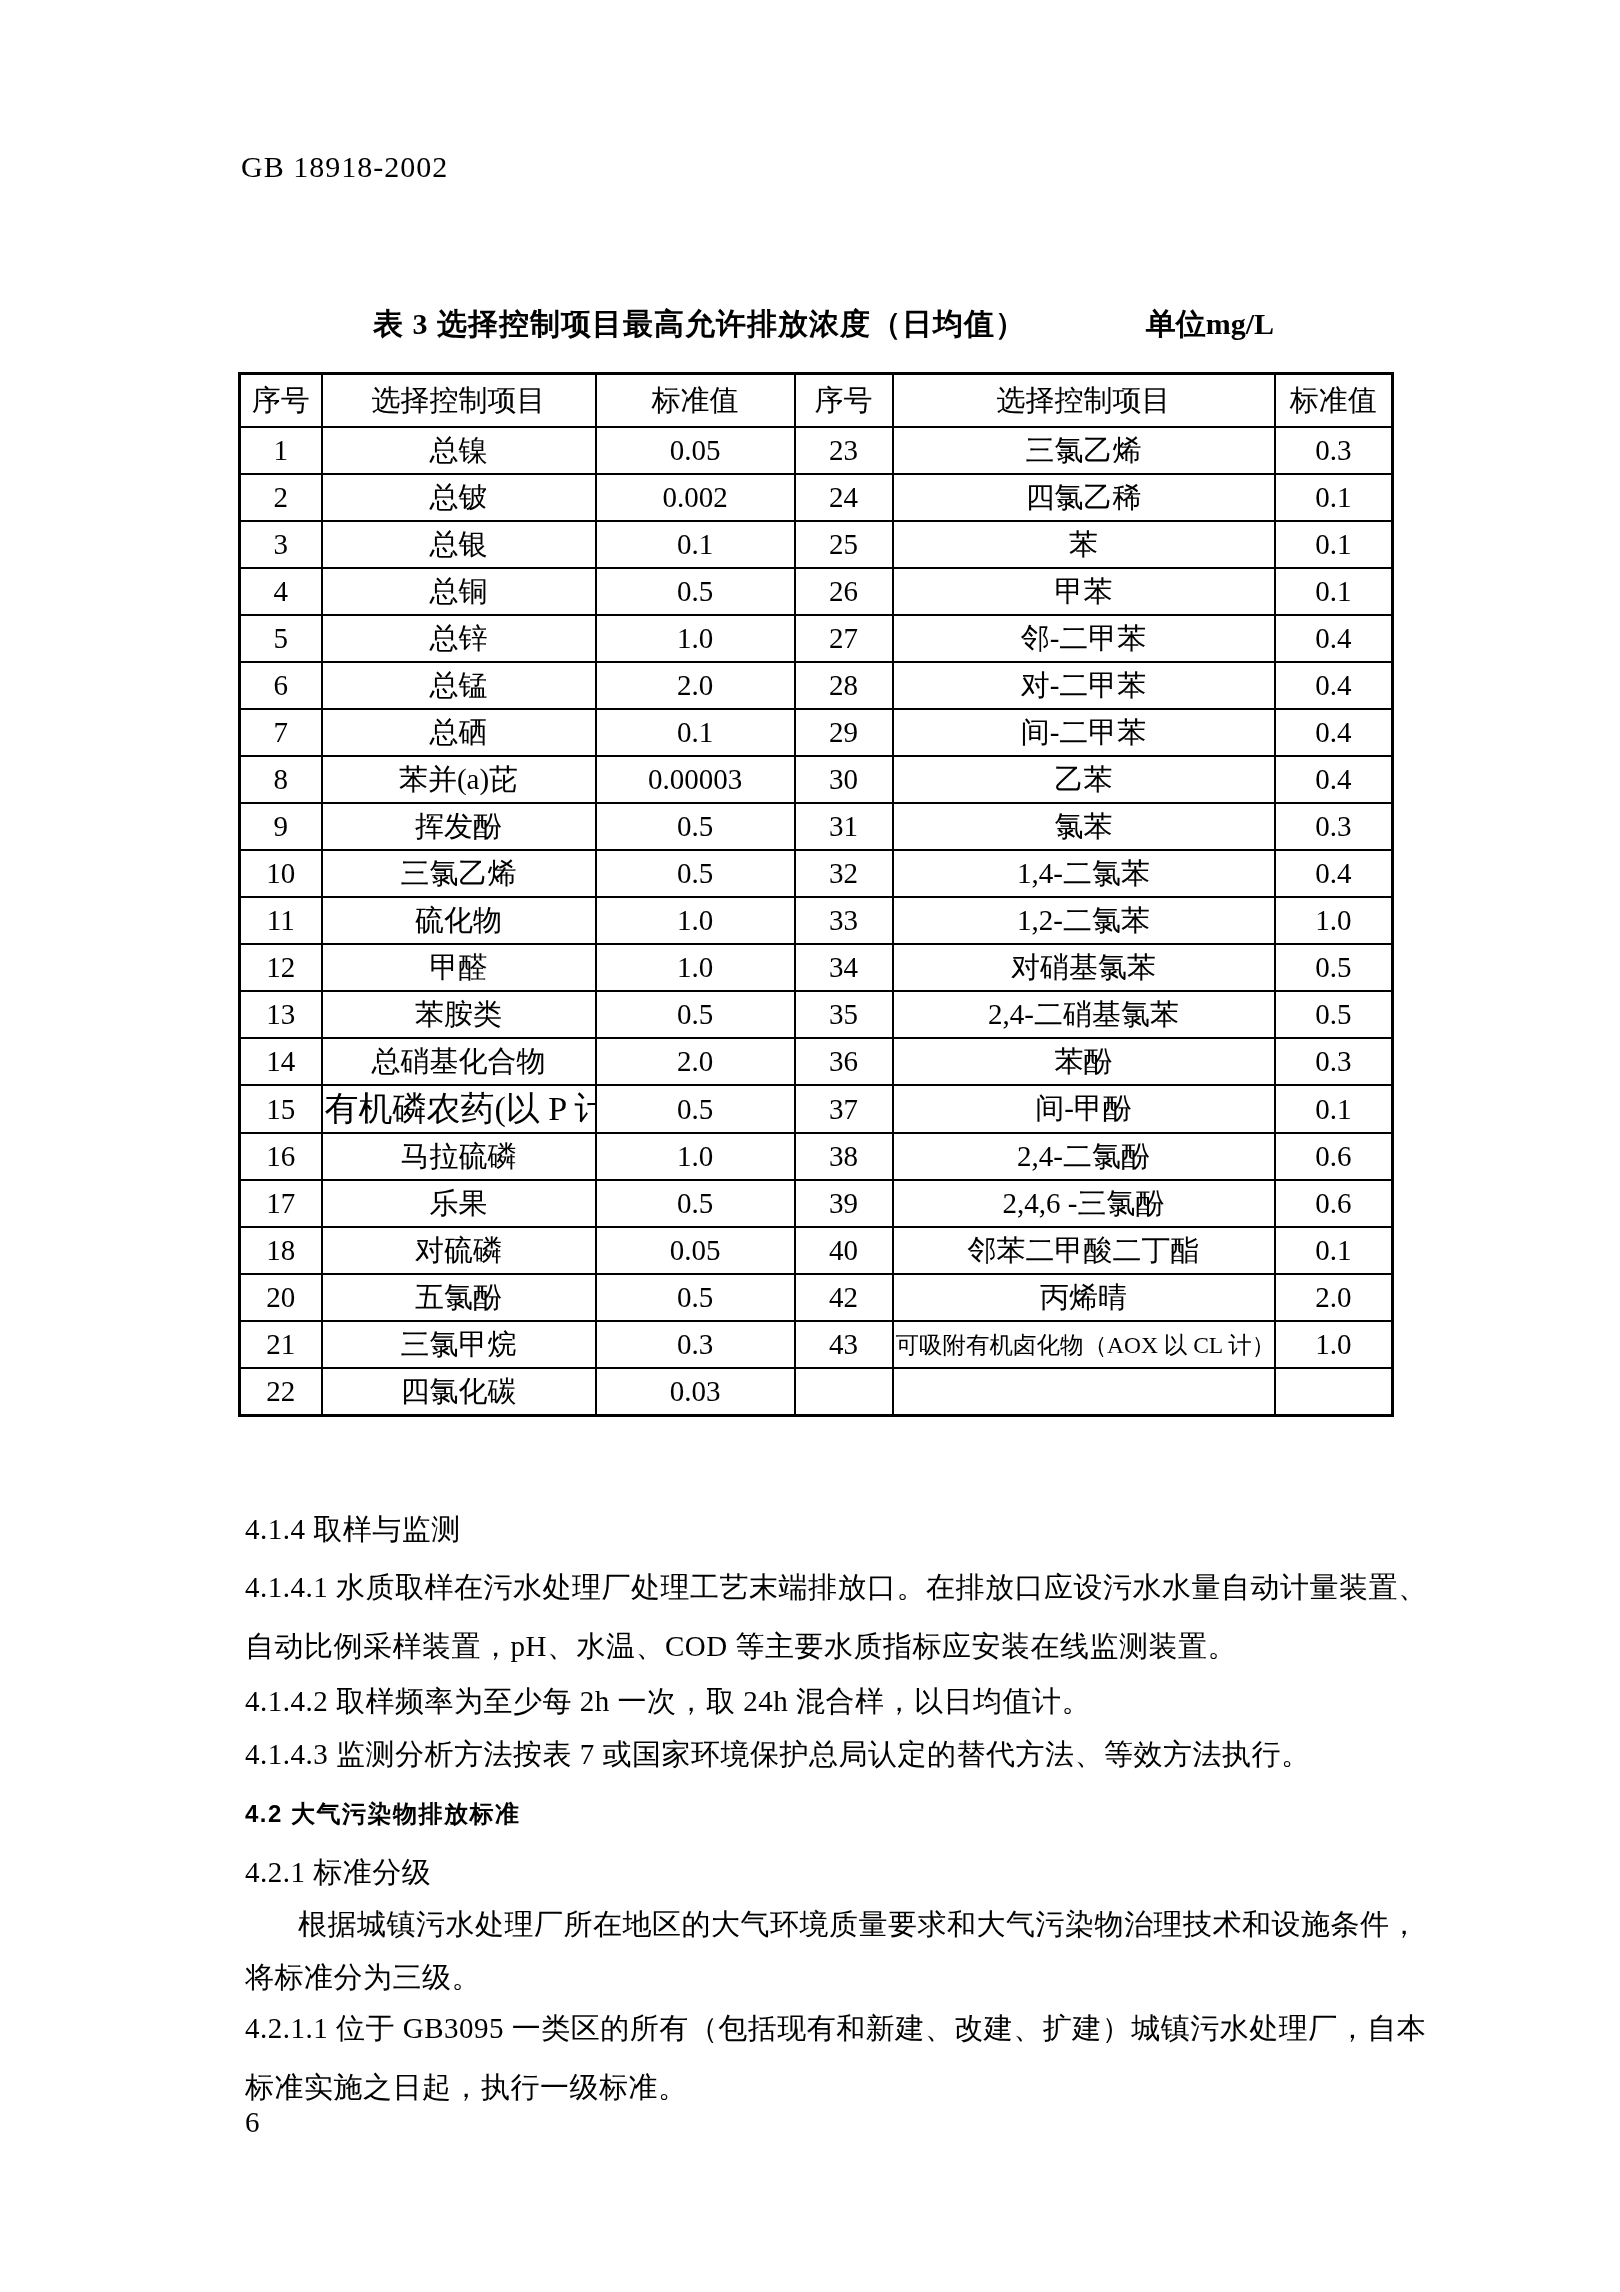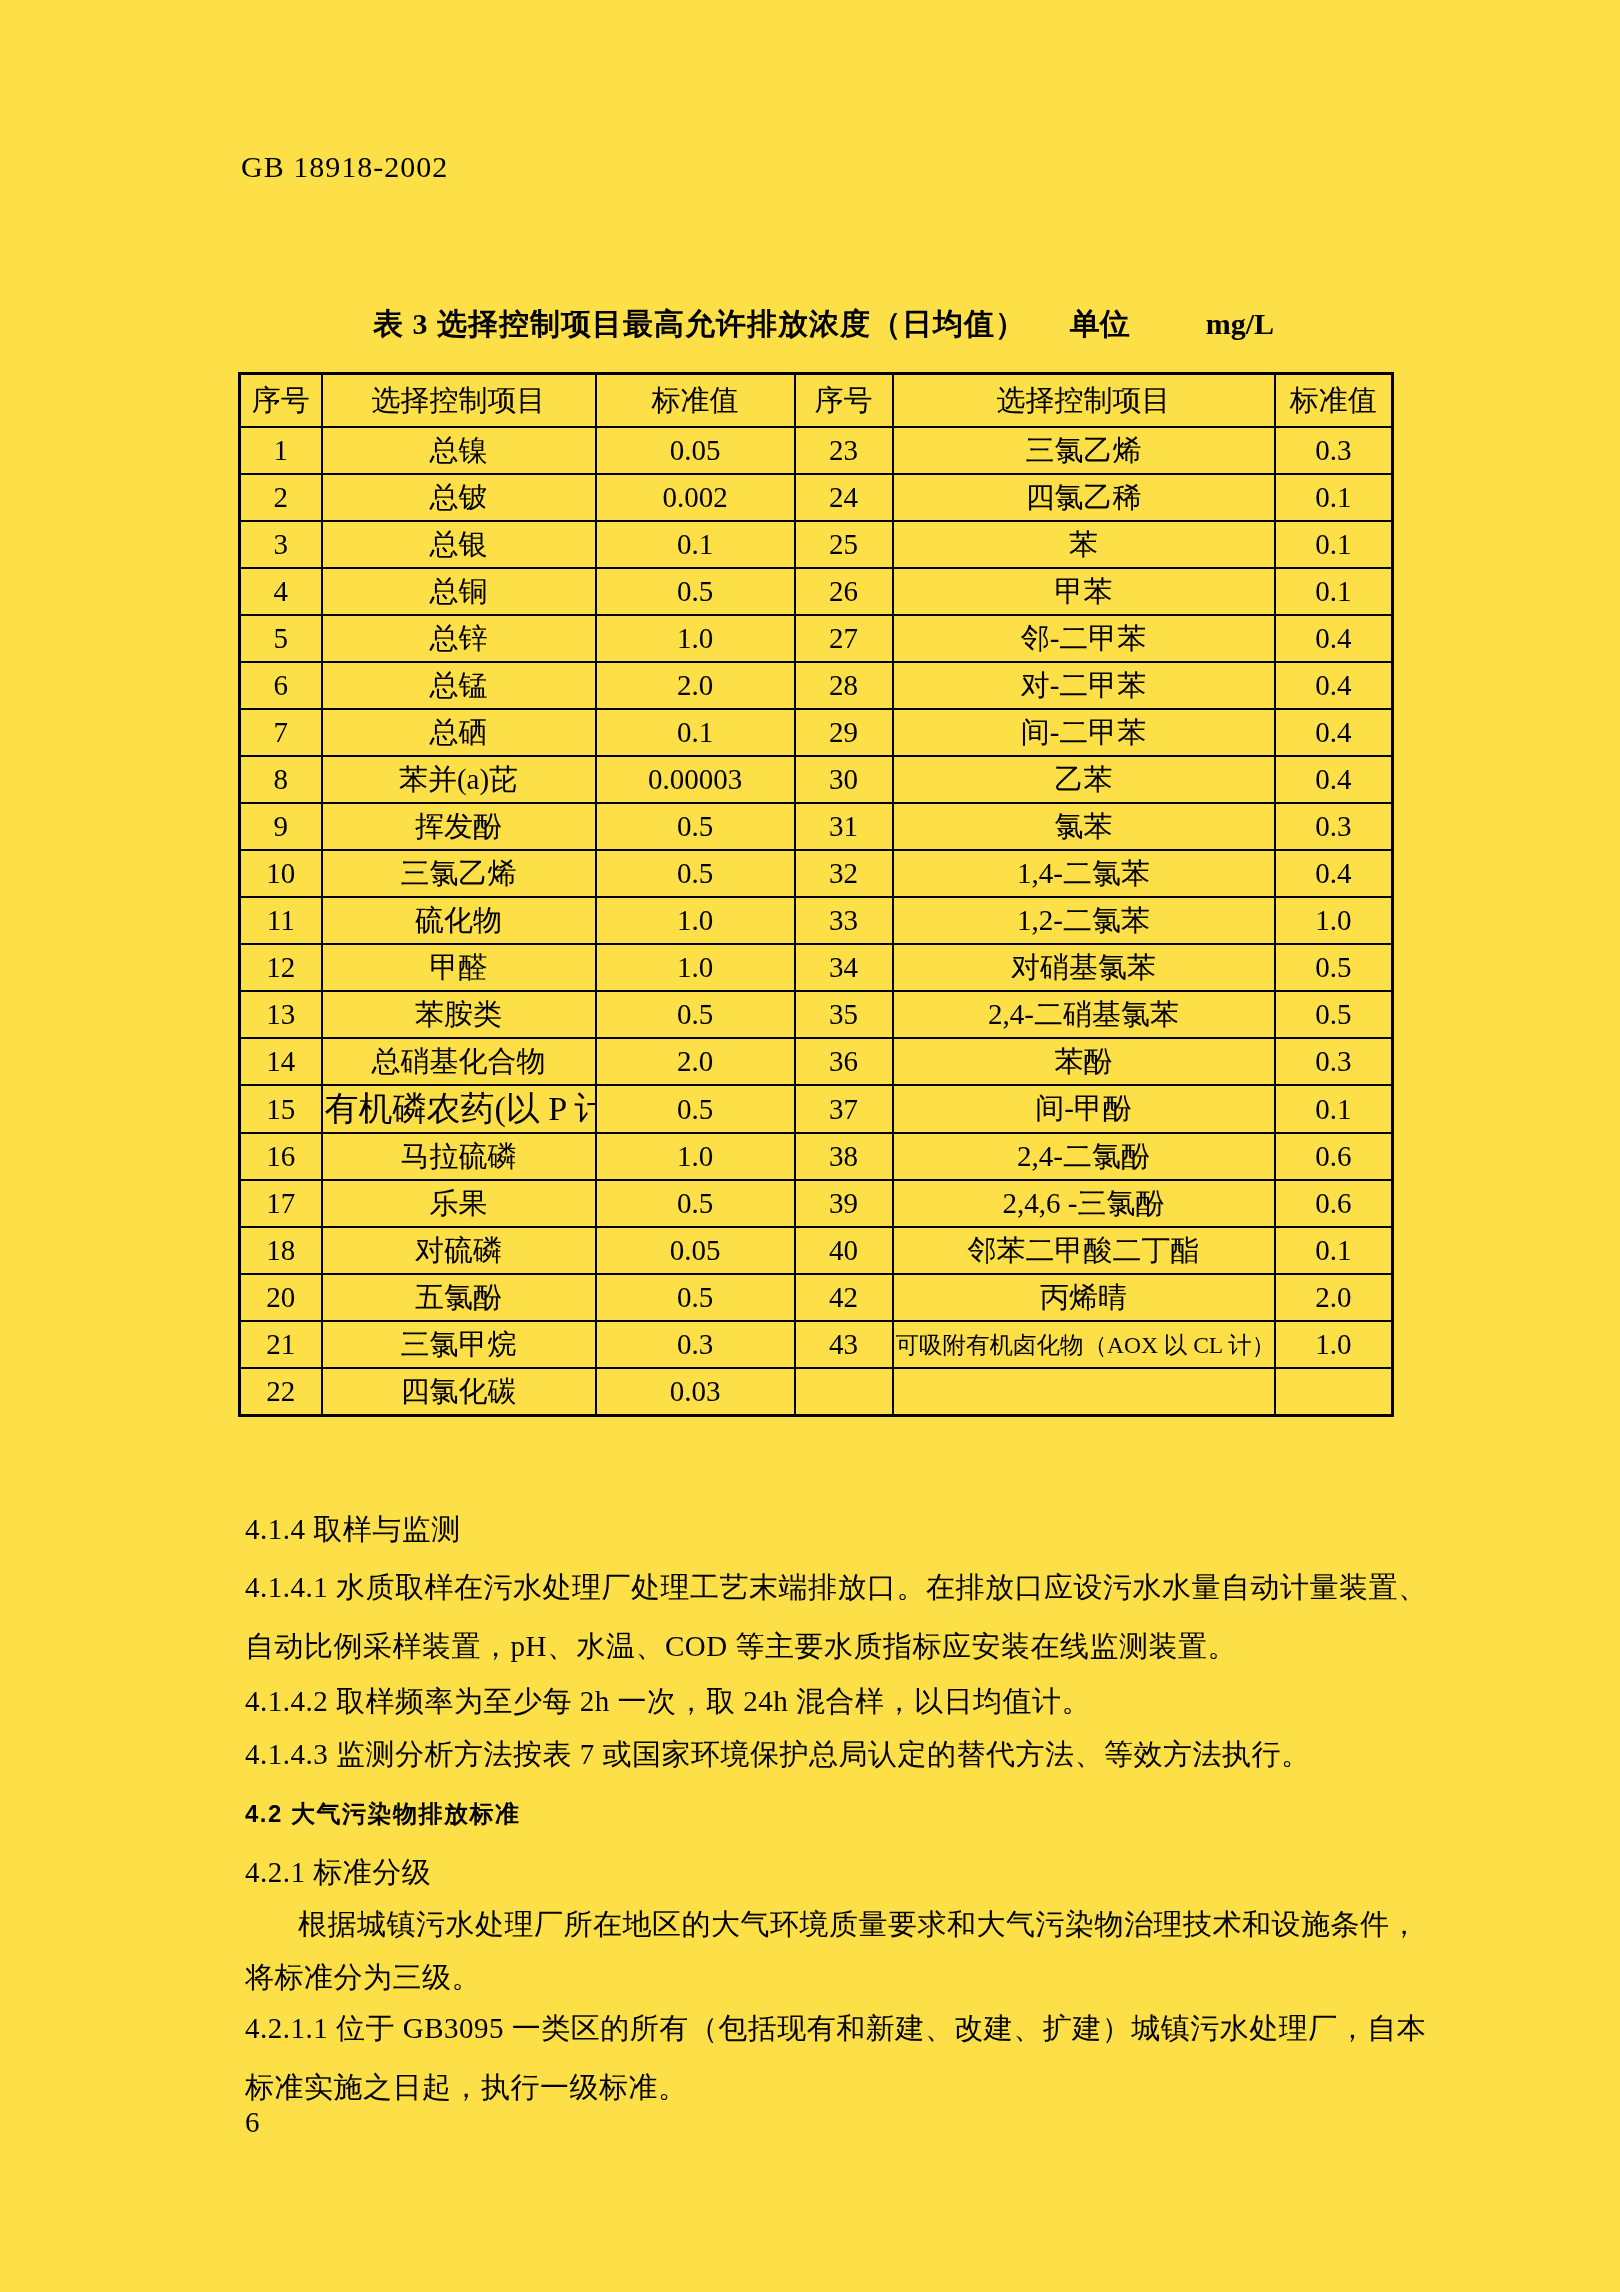--- a/index.html
+++ b/index.html
@@ -1,34 +1,34 @@
 <!DOCTYPE html>
 <html><head>
 <meta charset="utf-8">
 <style>
   html,body{margin:0;padding:0;background:#e8e8e8;}
   .page{
     position:relative;
     width:1620px;height:2293px;
-    background:#fde047;
+    background:#ffffff;
     font-family:"Liberation Serif","DejaVu Serif",serif;
     color:#000;
     overflow:hidden;
   }
   .doc-header{
     position:absolute;left:241px;top:147px;
     font-size:30px;line-height:39px;letter-spacing:1px;
   }
   .table-title-row{
     position:absolute;left:238px;top:304px;width:1154px;
     display:flex;align-items:flex-end;
     font-size:30px;line-height:39px;font-weight:bold;
   }
   .table-title-main{padding-left:135px;letter-spacing:1px;}
-  .unit-group{margin-left:auto;margin-right:118px;display:flex;gap:76px;}
+  .unit-group{margin-left:auto;margin-right:118px;display:flex;}
   table.std{
     position:absolute;left:238px;top:372px;
     width:1154px;
     border-collapse:collapse;table-layout:fixed;
     font-size:29px;
   }
   table.std{border:3.9px solid #000;}
   table.std th,table.std td{
     border:2px solid #000;
     text-align:center;vertical-align:middle;

